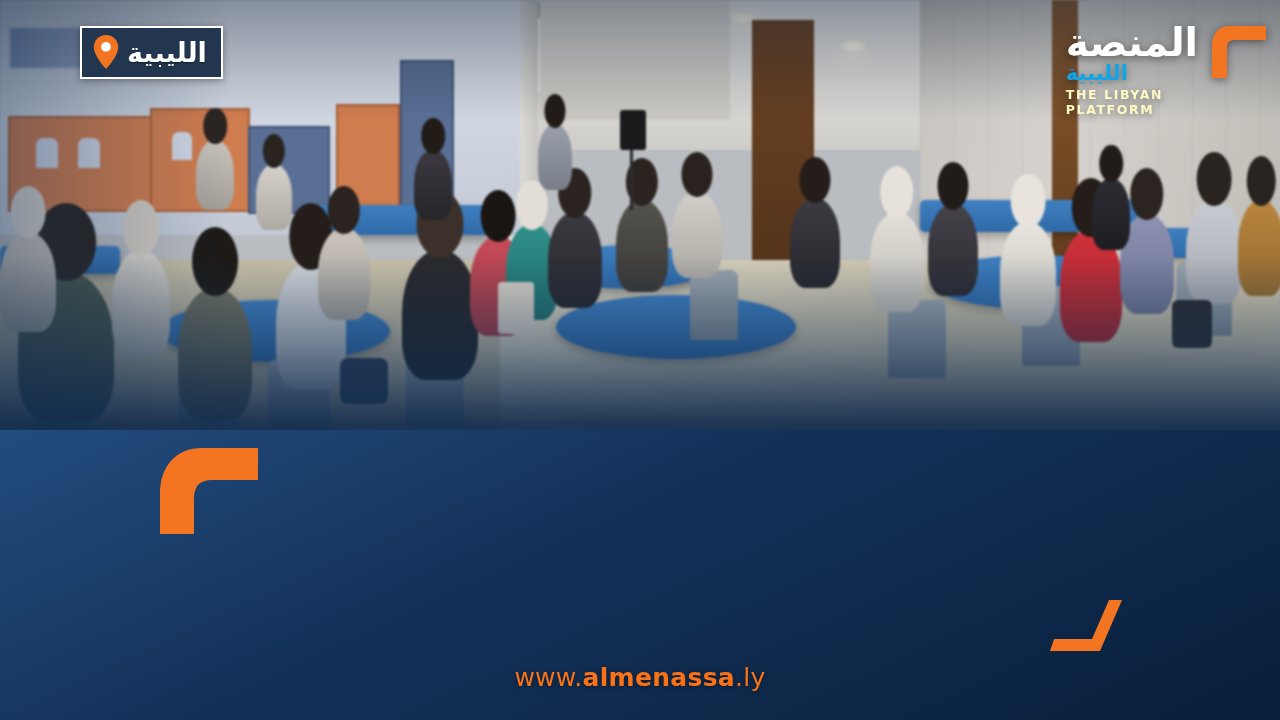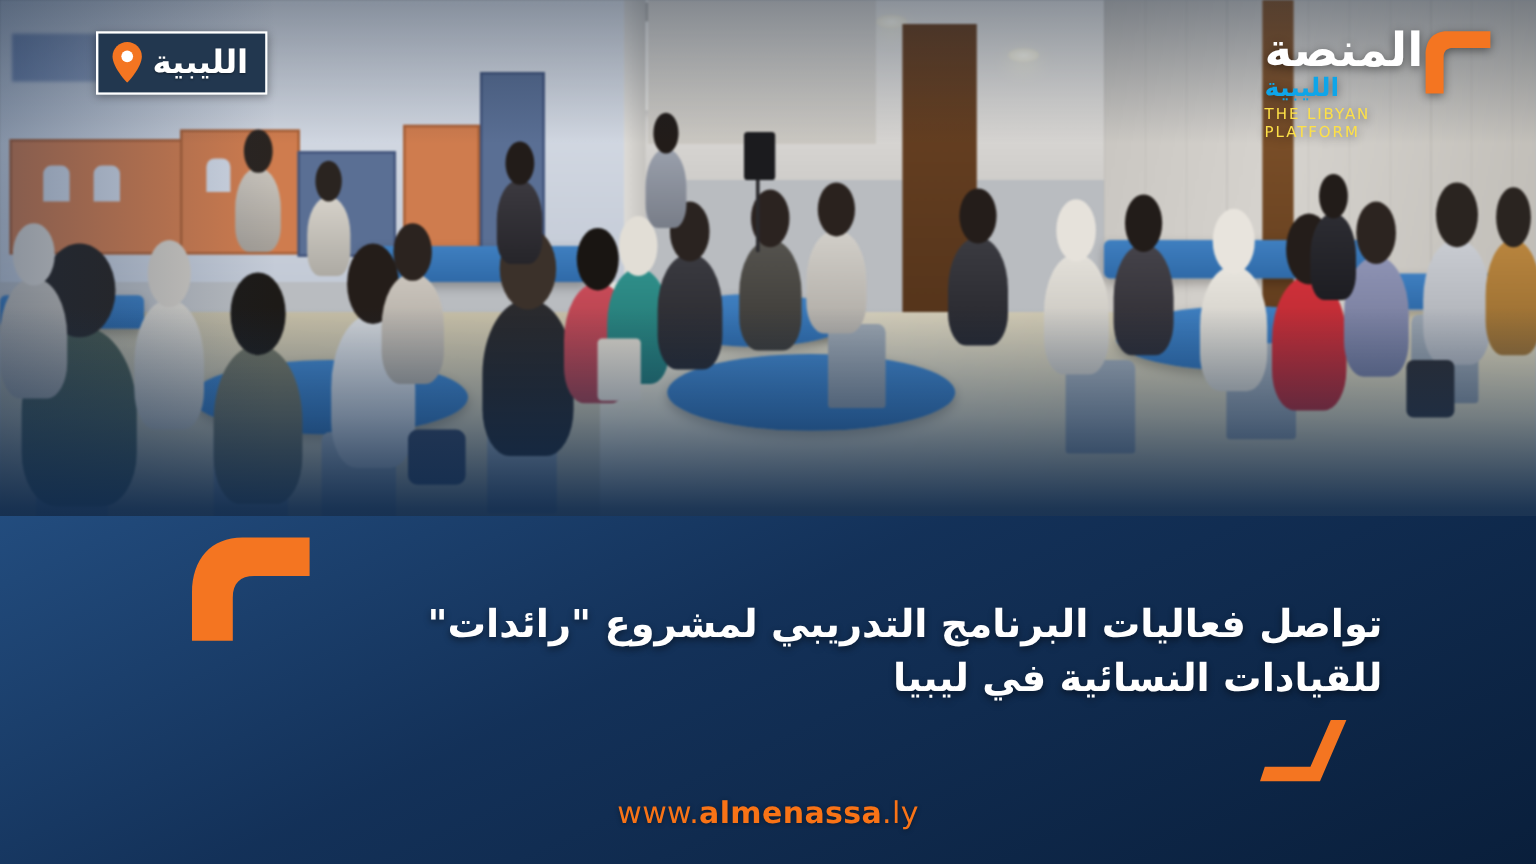--- a/index.html
+++ b/index.html
@@ -147,33 +147,33 @@
   }
   .pin-icon { width: 26px; height: 34px; flex: 0 0 auto; display:block; }
   .loc-text {
     color: #ffffff; font-size: 27px; font-weight: 700; line-height: 1;
     direction: rtl; letter-spacing: .5px;
     text-shadow: 0 1px 2px rgba(0,0,0,.4);
   }
 
   
   .logo {
-    position: absolute; right: 36px; top: 20px;
-    display: flex; align-items: flex-start; gap: 0;
+    position: absolute; right: 12px; top: 20px;
+    display: flex; align-items: flex-start; gap: 12px;
     direction: rtl; filter: drop-shadow(0 2px 4px rgba(0,0,0,.45));
   }
   .logo-words { display:flex; flex-direction: column; align-items: flex-end; padding-top: 4px; }
   .logo-ar-main {
     color: #ffffff; font-size: 39px; font-weight: 700; line-height: .96; letter-spacing: 0px;
   }
   .logo-ar-sub {
     color: #0ea5e9; font-size: 21px; font-weight: 700; line-height: 1; margin-top: 2px;
   }
   .logo-en {
-    direction: ltr; color: #fde047; font-size: 12.5px; font-weight: 400;
+    direction: ltr; color: #fef9c3; font-size: 12.5px; font-weight: 700;
     line-height: 1.18; letter-spacing: 1.6px; margin-top: 4px; text-align: left;
   }
   .logo-mark { width: 58px; height: 56px; margin-top: 4px; }
 
   
   .headline {
     position: absolute; right: 128px; top: 498px; width: 900px;
     direction: rtl; text-align: right;
     color: #ffffff; font-size: 32px; font-weight: 700; line-height: 1.42;
     text-shadow: 0 2px 6px rgba(0,0,0,.45);
@@ -320,22 +320,18 @@
   </div>
 
   <svg class="bracket-left" viewBox="0 0 104 90" aria-hidden="true">
     <path d="M100 2 H44 C18 2 2 20 2 48 V88 H36 V52 C36 40 42 34 54 34 H100 Z" fill="#F47521"></path>
   </svg>
 
   <svg class="bracket-right" viewBox="0 0 92 55" aria-hidden="true">
     <path d="M74 2 H61 L44 41 H6 L2 53 H52 Z" fill="#F47521"></path>
   </svg>
 
-  <div class="headline">
-    <span class="hl-line">تواصل فعاليات البرنامج التدريبي لمشروع "رائدات"</span>
-    <span class="hl-line">للقيادات النسائية في ليبيا</span>
-  </div>
 
   <div class="site-url">
     <span>www.</span><b>almenassa</b><span>.ly</span>
   </div>
 
 </div>
 
 </body></html>

